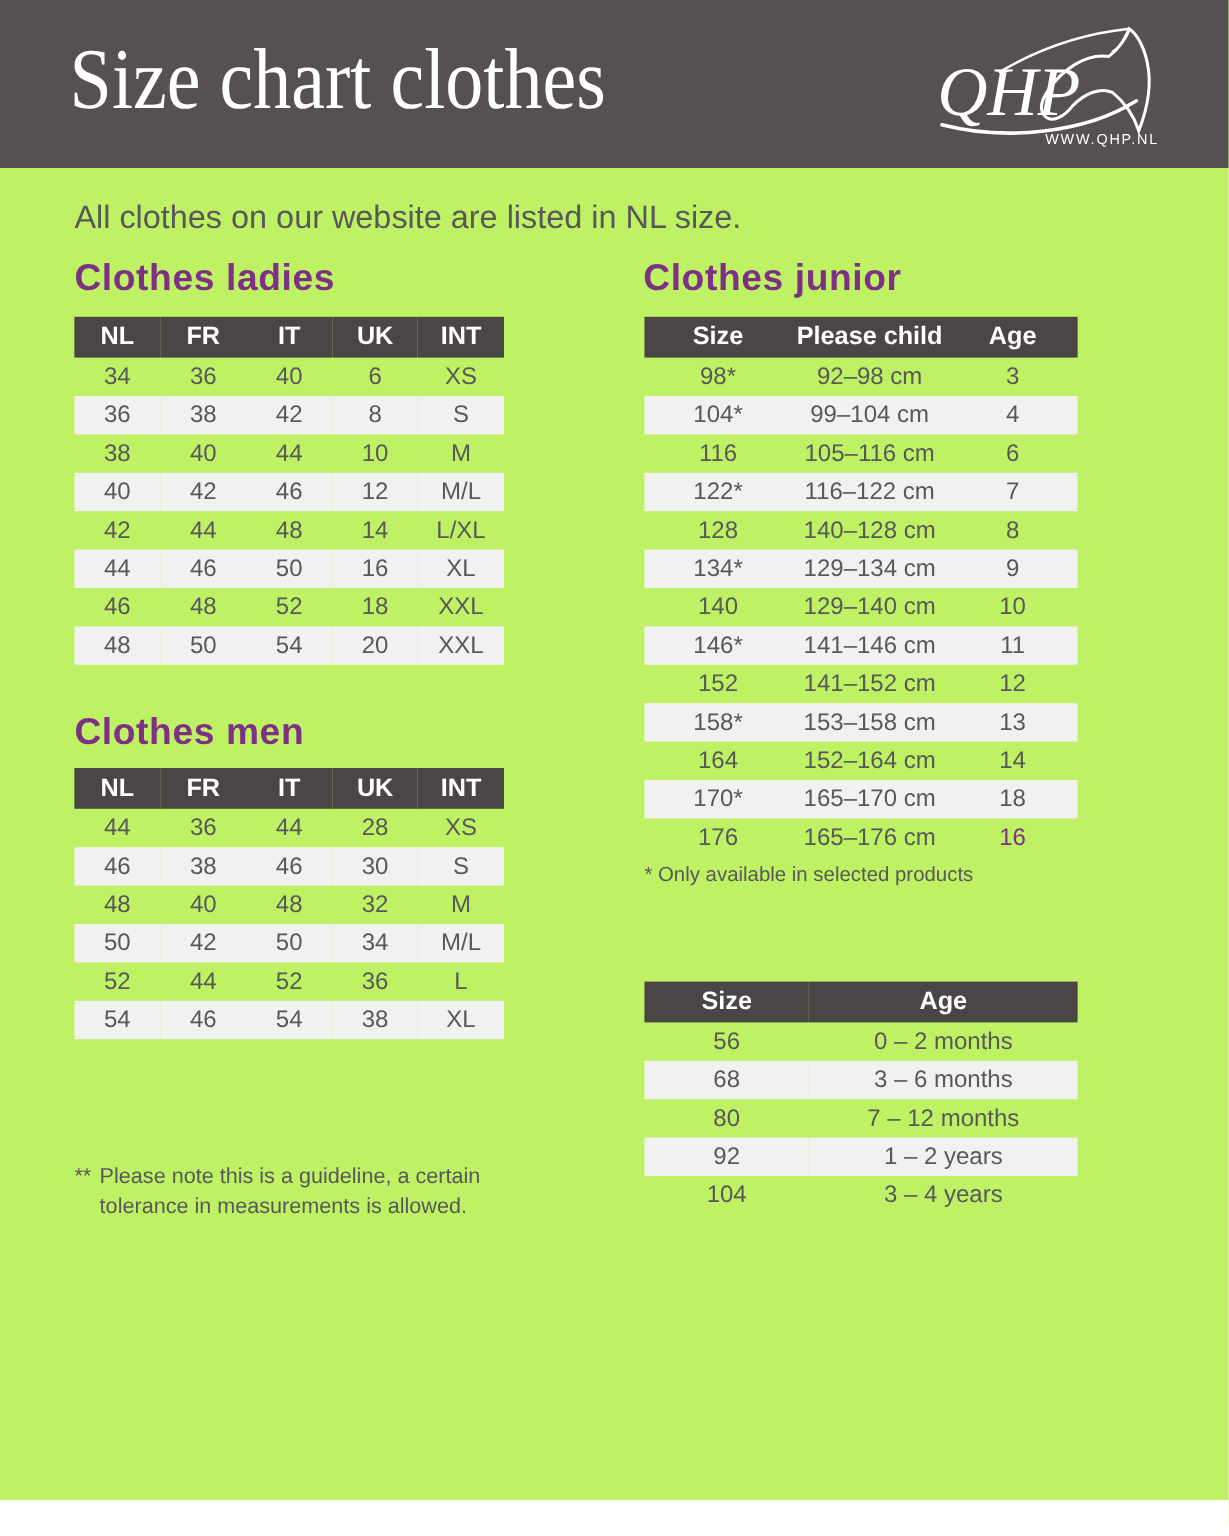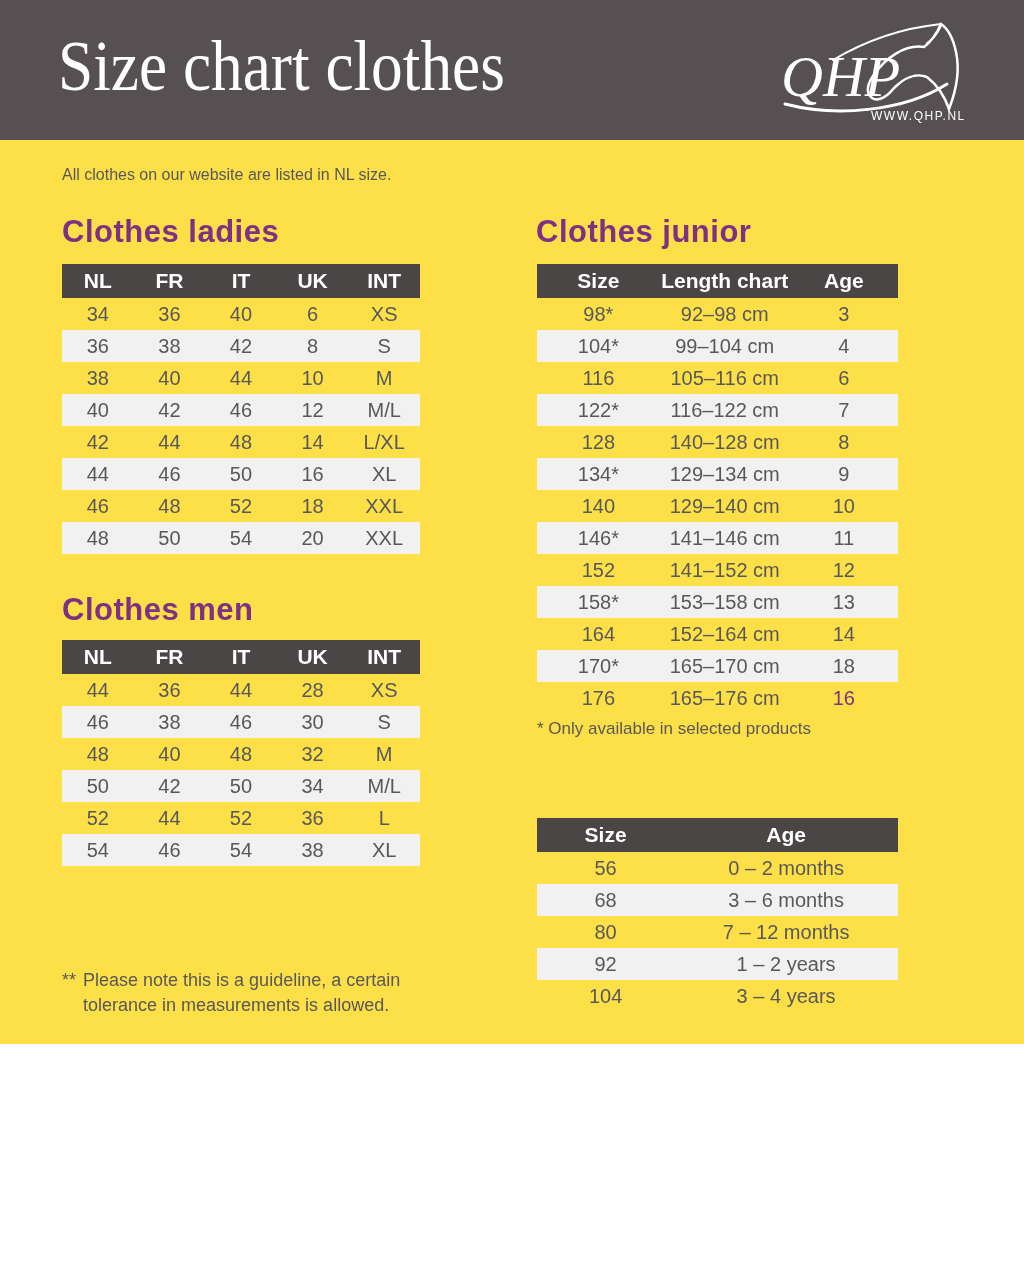--- a/index.html
+++ b/index.html
@@ -1,21 +1,21 @@
 <!DOCTYPE html>
 <html style="--banner-bg: #575052; --table-header-bg: #4b4646; --row-alt-bg: #f1f1f1; --accent-purple: #7e3184; --body-text: #58585a;"><head>
 <meta charset="utf-8">
 <title>Size chart clothes</title>
 <style>
   html, body { margin: 0; padding: 0; background: #ffffff; }
   .page {
     position: relative;
     width: 1024px;
-    height: 1044px;
-    background: #fde047;
+    height: 1250px;
+    background: #bef264;
     font-family: "Liberation Sans", sans-serif;
     overflow: hidden;
   }
 
   
   .banner {
     position: absolute;
     left: 0; top: 0;
     width: 1024px; height: 140px;
     background: var(--banner-bg, #575052);
@@ -49,21 +49,21 @@
     font-size: 12px;
     letter-spacing: 1.5px;
     fill: #ffffff;
   }
 
   
   .intro {
     position: absolute;
     left: 62px; top: 166px;
     margin: 0;
-    font-size: 16px;
+    font-size: 27px;
     color: var(--body-text, #58585a);
   }
   .section-heading {
     position: absolute;
     margin: 0;
     font-size: 31px;
     font-weight: bold;
     color: var(--accent-purple, #7e3184);
     letter-spacing: 0.5px;
   }
@@ -277,21 +277,21 @@
           <td>XL</td>
         </tr>
       </tbody>
   </table>
 
   <h2 class="section-heading h-junior">Clothes junior</h2>
   <table class="size-table t-junior">
     <thead>
         <tr>
           <th>Size</th>
-          <th>Length chart</th>
+          <th>Please child</th>
           <th>Age</th>
         </tr>
       </thead>
     <tbody>
         <tr>
           <td>98*</td>
           <td>92–98 cm</td>
           <td>3</td>
         </tr>
         <tr>

